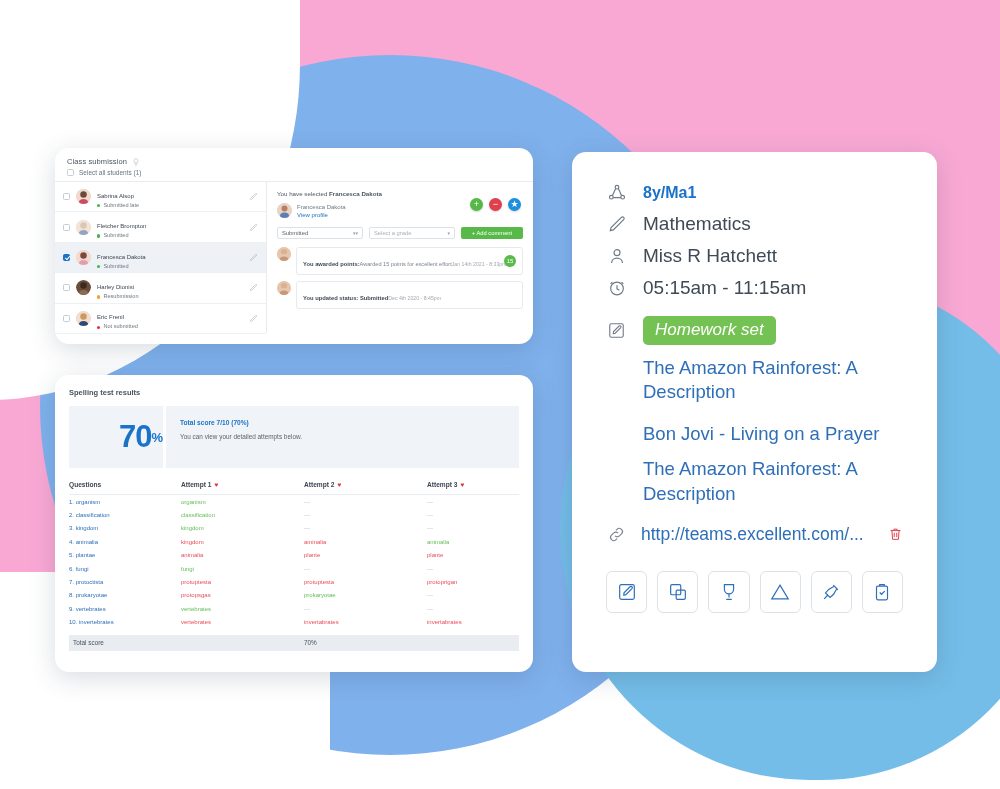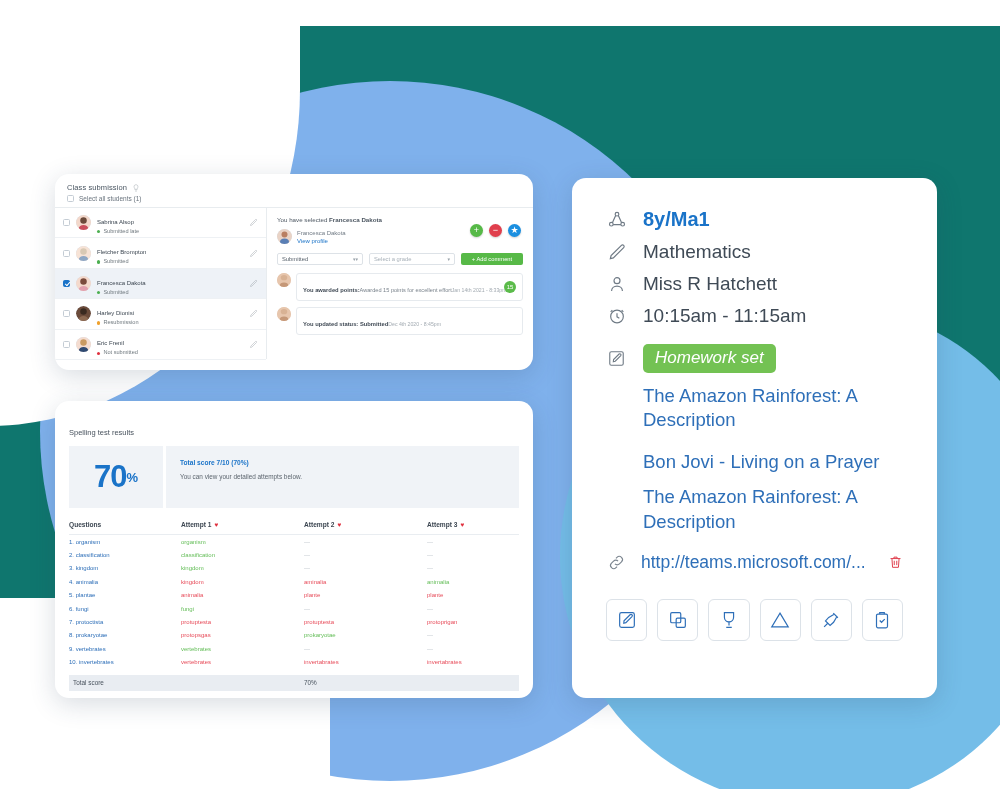--- a/index.html
+++ b/index.html
@@ -2,21 +2,21 @@
 <html><head>
 <meta charset="utf-8">
 <style>
   * { box-sizing: border-box; margin: 0; padding: 0; }
   html, body {
     width: 1000px; height: 789px;
     background: #ffffff;
     font-family: "Liberation Sans", sans-serif;
     overflow: hidden;
   }
-  #stage { position: relative; width: 1000px; height: 572px; background:#0f766e;margin-top:26px; }
+  #stage { position: relative; width: 1000px; height: 572px; background:#f9a8d4; }
 
   
   .bg-circle-main {
     position:absolute; left:40px; top:55px;
     width:700px; height:700px; border-radius:50%;
     background:#7FB1EC;
   }
   .bg-blob-right {
     position:absolute; left:560px; top:280px;
     width:500px; height:500px; border-radius:50% 46% 48% 50%;
@@ -103,25 +103,25 @@
   .cmt-sep { border-top:1px solid #eef1f4; margin:5px 0 3px; }
   .cmt-date { font-size:5.2px; color:#a2aab1; }
   .pts-badge {
     position:absolute; right:6px; top:50%; transform:translateY(-50%);
     width:12px; height:12px; border-radius:50%; background:#5bbb4a; color:#fff;
     font-size:6px; display:flex; align-items:center; justify-content:center;
   }
 
   
   #card-spelling { left:55px; top:375px; width:478px; height:297px; overflow:hidden; }
-  .sp-title { font-size:7.5px; color:#49535e; padding:27px 14px 9px; }
+  .sp-title { font-size:7.5px; color:#49535e; padding:13px 14px 9px;font-weight:bold; }
   .sp-summary { display:flex; margin:0 14px; }
   .sp-score-box {
     width:94px; height:62px; background:#f0f3f7; display:flex; align-items:center;
-    justify-content:center; margin-right:3px;
+    justify-content:flex-end; margin-right:3px;
   }
   .sp-score { font-size:31px; color:#1a73c8; font-weight:bold; letter-spacing:-1px; }
   .sp-pct { font-size:13px; color:#1a73c8; font-weight:bold; }
   .sp-note-box { flex:1 1 auto; background:#f0f3f7; padding:13px 14px; }
   .sp-note-t { font-size:6.6px; color:#1a73c8; font-weight:bold; margin-bottom:7px; }
   .sp-note-b { font-size:6.4px; color:#5d666f; }
 
   .sp-table { margin:13px 14px 0; }
   .sp-thead { display:flex; padding-bottom:6px; border-bottom:1px solid #e9edf1; }
   .sp-th { font-size:6.6px; color:#3c4651; font-weight:bold; display:flex; align-items:center; gap:3px; }
@@ -135,21 +135,21 @@
     margin:6px 14px 0; background:#e9edf2; height:16px; display:flex; align-items:center;
   }
   .sp-foot .sp-c0 { font-size:6.4px; color:#49535e; padding-left:4px; }
   .sp-foot .sp-c2 { font-size:6.4px; color:#49535e; }
 
   
   #card-lesson { left:572px; top:152px; width:365px; height:520px; padding:30px 34px; }
   .ls-row { display:flex; align-items:center; gap:16px; margin-bottom:10px; }
   .ls-ico { width:21px; height:21px; flex:0 0 auto; display:flex; align-items:center; justify-content:center; }
   .ls-text { font-size:19px; color:#3f4a56; }
-  .ls-link { font-size:20px; color:#1a73c8; font-weight:bold; }
+  .ls-link { font-size:16px; color:#1a73c8; font-weight:bold; }
   .badge {
     display:inline-block; padding:4px 12px 5px; border-radius:5px; color:#fff; font-size:17px;
   }
   .badge-green { background:#73c253; }
   .badge-red { background:#d8414f; }
   .hw-title { font-size:18.5px; color:#2e6fb8; line-height:1.32; margin:11px 0 0 37px; max-width:255px; }
   .url-row { display:flex; align-items:center; gap:14px; margin-top:18px; }
   .url-text { font-size:17.5px; color:#2e6fb8; flex:1 1 auto; }
   .trash { width:15px; height:19px; flex:0 0 auto; }
   .tool-row { display:flex; gap:10px; margin-top:26px; }
@@ -442,21 +442,21 @@
       <span class="ls-text">Miss R Hatchett</span>
     </div>
 
     <div class="ls-row">
       <span class="ls-ico">
         <svg width="20" height="20" viewBox="0 0 24 24" fill="none" stroke="#6f7a85" stroke-width="1.4">
           <circle cx="12" cy="12.6" r="7.6"></circle>
             <path d="M12 8.6v4.4l2.8 1.8M6.4 5 4.4 7M17.6 5l2 2"></path>
         </svg>
       </span>
-      <span class="ls-text">10:15am - 11:15am</span>
+      <span class="ls-text">05:15am - 11:15am</span>
     </div>
 
     <div class="ls-row" style="margin-top:17px;margin-bottom:0;font-style:italic;">
       <span class="ls-ico">
         <svg width="19" height="19" viewBox="0 0 24 24" fill="none" stroke="#6f7a85" stroke-width="1.4">
           <rect x="3.5" y="3.5" width="17" height="17" rx="2"></rect>
             <path d="M8 16l2.4-.6 7-7a1.5 1.5 0 0 0-2.1-2.1l-7 7L8 16z"></path>
         </svg>
       </span>
       <span class="badge badge-green">Homework set</span>
@@ -468,21 +468,21 @@
 
     <div class="hw-title" style="margin-top:11px;">The Amazon Rainforest: A Description</div>
 
     <div class="url-row">
       <span class="ls-ico">
         <svg width="19" height="19" viewBox="0 0 24 24" fill="none" stroke="#7b858f" stroke-width="1.4">
           <path d="M10 13.8a4 4 0 0 0 5.7 0l2.6-2.6a4 4 0 0 0-5.7-5.7l-1.3 1.3"></path>
           <path d="M14 10.2a4 4 0 0 0-5.7 0l-2.6 2.6a4 4 0 0 0 5.7 5.7l1.3-1.3"></path>
         </svg>
       </span>
-      <span class="url-text">http://teams.microsoft.com/...</span>
+      <span class="url-text">http://teams.excellent.com/...</span>
       <span class="trash">
         <svg width="15" height="18" viewBox="0 0 24 24" fill="none" stroke="#e0414f" stroke-width="1.6">
           <path d="M4 6.5h16M9.5 6.5V4.2h5v2.3M6.3 6.5l1 14h9.4l1-14M10 10v7M14 10v7"></path>
         </svg>
       </span>
     </div>
 
     <div class="tool-row" id="tool-row">
         <span class="tool-btn">
           <svg width="22" height="22" viewBox="0 0 24 24" fill="none" stroke="#2e6fb8" stroke-width="1.3">

